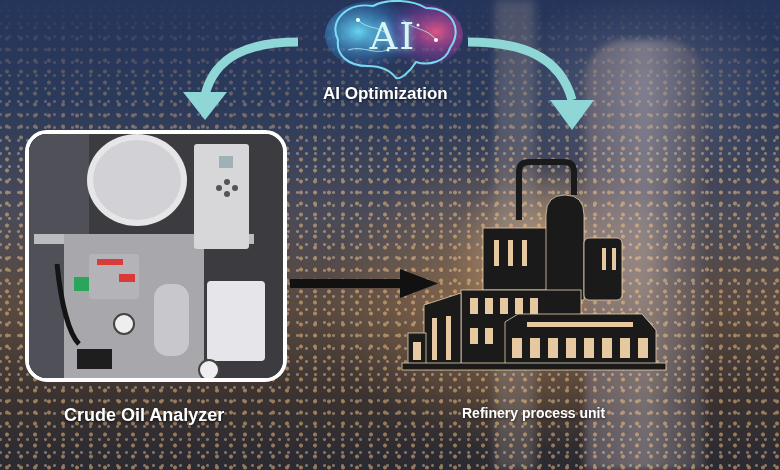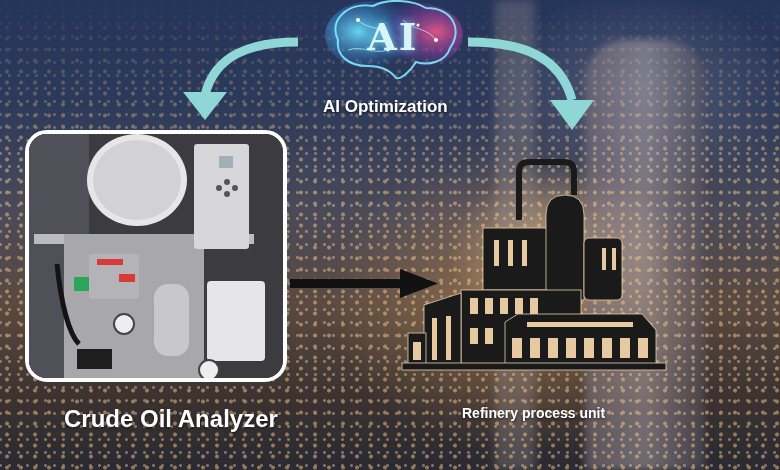--- a/index.html
+++ b/index.html
@@ -34,30 +34,30 @@
   .tower2 {
     position: absolute; left: 495px; top: 0; width: 40px; height: 470px;
     background: rgba(150,140,140,0.35); filter: blur(4px);
   }
   
   .brain {
     position: absolute; left: 318px; top: 0; width: 150px; height: 85px;
   }
   .brain-title {
     position: absolute; left: 0; right: 0; top: 14px; text-align: center;
-    font-family: "DejaVu Serif", serif; font-weight: bold; font-size: 38px;
+    font-family: "DejaVu Serif", serif; font-weight: normal; font-size: 38px;
     color: #d8f4f4; letter-spacing: 2px;
     text-shadow: 0 0 8px rgba(120,230,255,0.9);
   }
   .caption {
     position: absolute; color: #ffffff; font-weight: bold;
     text-shadow: 0 1px 3px rgba(0,0,0,0.7);
   }
-  .ai-caption { left: 323px; top: 97px; font-size: 17px; }
-  .left-caption { left: 64px; top: 405px; font-size: 24px; }
+  .ai-caption { left: 323px; top: 84px; font-size: 17px; }
+  .left-caption { left: 64px; top: 405px; font-size: 18px; }
   .right-caption { left: 462px; top: 405px; font-size: 14px; }
   .photo-frame {
     position: absolute; left: 25px; top: 130px; width: 262px; height: 252px;
     border: 4px solid #ffffff; border-radius: 22px; overflow: hidden;
     background: #3a3a3e; box-sizing: border-box;
   }
   svg.overlay { position: absolute; left: 0; top: 0; }
 </style>
 </head>
 <body>

